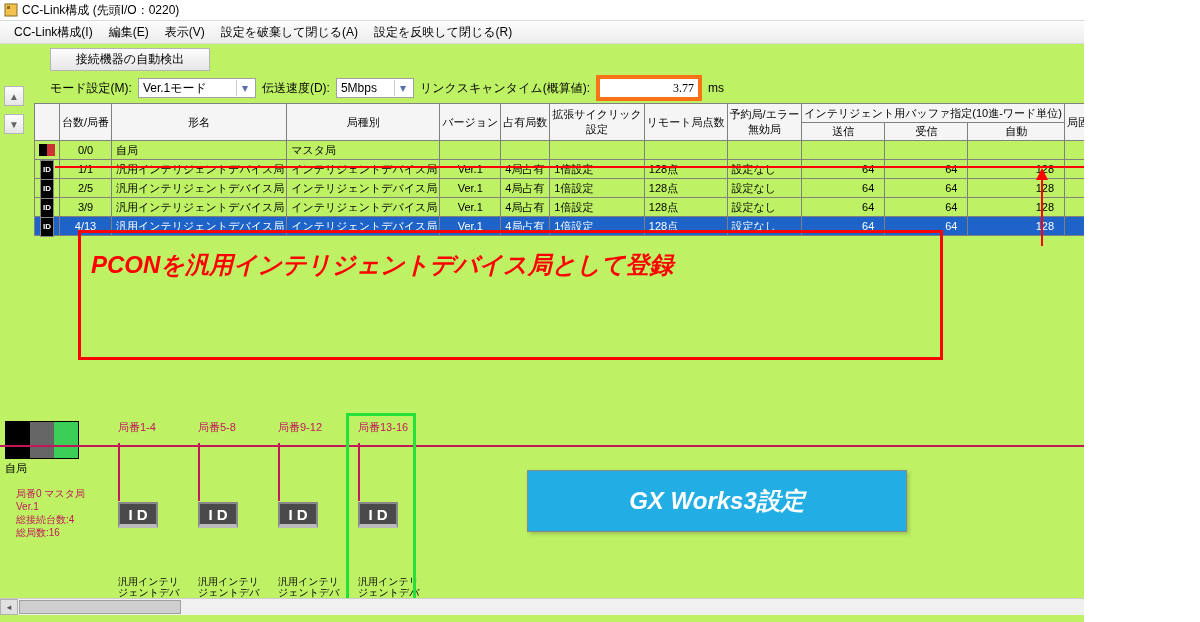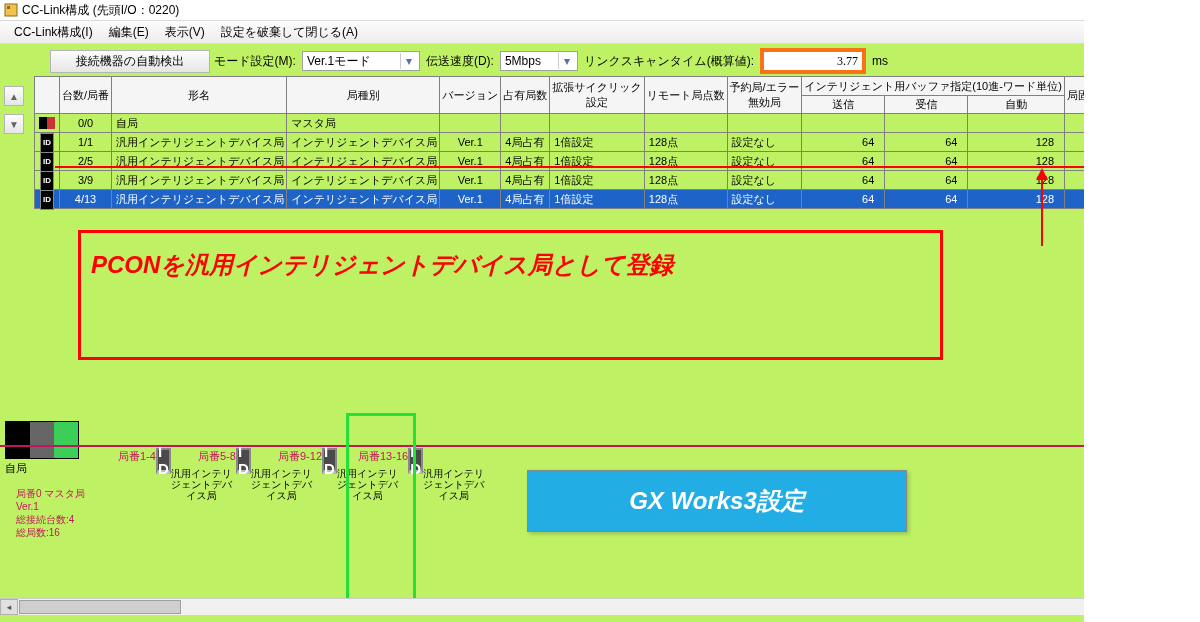--- a/index.html
+++ b/index.html
@@ -1,21 +1,21 @@
 <!DOCTYPE html>
 <html><head>
 <meta charset="utf-8">
 <style>
 html,body{margin:0;padding:0;font-family:"MS PGothic","Meiryo",sans-serif;font-size:12px;color:#000;background:#fff}
 .window{width:1084px;height:622px;position:relative;background:#bef264;overflow:hidden}
 .titlebar{height:20px;background:#fff;display:flex;align-items:center;padding:0 4px;gap:4px;font-size:12px}
 .app-icon{width:14px;height:14px;display:inline-block}
 .menubar{height:22px;background:linear-gradient(#fdfdfd,#ececec);border-top:1px solid #d9d9d9;border-bottom:1px solid #d9d9d9;display:flex;align-items:center;padding:0 6px}
 .menuitem{padding:2px 8px;cursor:default}
-.toolbar{padding:4px 8px 2px 50px;display:flex;flex-direction:row;gap:4px}
+.toolbar{padding:4px 8px 2px 50px;display:flex;flex-direction:column;gap:4px}
 .btn{background:linear-gradient(#fdfdfd,#e6e6e6);border:1px solid #b5b5b5;padding:2px 10px;font-size:12px;cursor:default}
 .row{display:flex;align-items:center;gap:6px}
 .combo{background:#fff;border:1px solid #a0a0a0;height:18px;display:inline-flex;align-items:center;padding:0 2px 0 4px;font-size:12px;min-width:60px;position:relative}
 .combo .arrow{margin-left:auto;width:16px;height:16px;display:flex;align-items:center;justify-content:center;border-left:1px solid #ccc;color:#5a6faa}
 .textin{border:4px solid #f97316;height:18px;padding:0 4px;text-align:right;width:90px;font-family:Liberation Serif, serif;font-size:12px}
 .side-arrows{position:absolute;left:4px;top:86px;display:flex;flex-direction:column;gap:8px}
 .side-arrows .ab{width:18px;height:18px;border:1px solid #b5b5b5;background:linear-gradient(#fdfdfd,#e6e6e6);display:flex;align-items:center;justify-content:center;font-size:10px;color:#666}
 
 .grid{margin-left:34px;border:1px solid #808080;border-collapse:collapse}
 .grid th,.grid td{border:1px solid #808080;font-size:11px;text-align:center;padding:1px 2px;height:16px;white-space:nowrap}
@@ -35,21 +35,21 @@
 
 .topology{position:absolute;left:0;top:405px;width:1200px;height:210px}
 .master-block{position:absolute;left:5px;top:16px;width:72px;height:36px;border:1px solid #000;display:flex}
 .master-block div{flex:1}
 .master-b{background:#000}
 .master-g{background:#666}
 .master-gr{background:#3bcf58}
 .master-lbl{position:absolute;left:5px;top:56px;font-size:11px}
 .bus{position:absolute;left:0;top:40px;width:1200px;height:2px;background:#c2185b}
 .drops{position:absolute;left:118px;top:15px;display:flex;gap:30px}
-.drop{display:flex;flex-direction:row;align-items:center;width:50px;position:relative}
+.drop{display:flex;flex-direction:column;width:50px;position:relative}
 .drop-lbl{color:#c2185b;font-size:11px;margin-bottom:8px;white-space:nowrap}
 .drop .stem{width:2px;height:58px;background:#c2185b}
 .drop .node{margin-top:1px;width:36px;height:20px;background:#4a4a4a;border:2px solid #888;display:flex;align-items:center;justify-content:center;color:#fff;font-weight:bold;font-size:15px;border-bottom:4px solid #bbb}
 .drop .type{font-size:10px;text-align:center;margin-top:48px;line-height:1.1}
 .greenbox{position:absolute;border:3px solid #26e03a;pointer-events:none}
 .info{position:absolute;left:16px;top:82px;font-size:10px;color:#c2185b;line-height:1.3}
 
 .gxbox{position:absolute;left:527px;top:470px;width:378px;height:60px;background:#22aee5;border:1px solid #888;display:flex;align-items:center;justify-content:center;color:#fff;font-size:24px;font-style:italic;font-weight:bold;box-shadow:2px 2px 4px rgba(0,0,0,.2)}
 .scrollbar{position:absolute;left:0;bottom:0;width:1140px;height:16px;background:#f0f0f0;border-top:1px solid #ccc;display:flex;align-items:center}
 .scrollbar .sb-btn{width:16px;height:14px;background:#e0e0e0;border:1px solid #b0b0b0;display:flex;align-items:center;justify-content:center;font-size:9px;color:#555}
@@ -68,20 +68,21 @@
         </svg>
     </span>
     <span>CC-Link構成 (先頭I/O：0220)</span>
   </div>
 
   <div class="menubar">
     <div class="menuitem">CC-Link構成(I)</div>
     <div class="menuitem">編集(E)</div>
     <div class="menuitem">表示(V)</div>
     <div class="menuitem">設定を破棄して閉じる(A)</div>
+    <div class="menuitem">設定を反映して閉じる(R)</div>
   </div>
 
   <div class="toolbar">
     <div class="row">
       <button class="btn" style="width:160px">接続機器の自動検出</button>
     </div>
     <div class="row">
       <span>モード設定(M):</span>
       <div class="combo" style="width:110px">
         <span>Ver.1モード</span>

